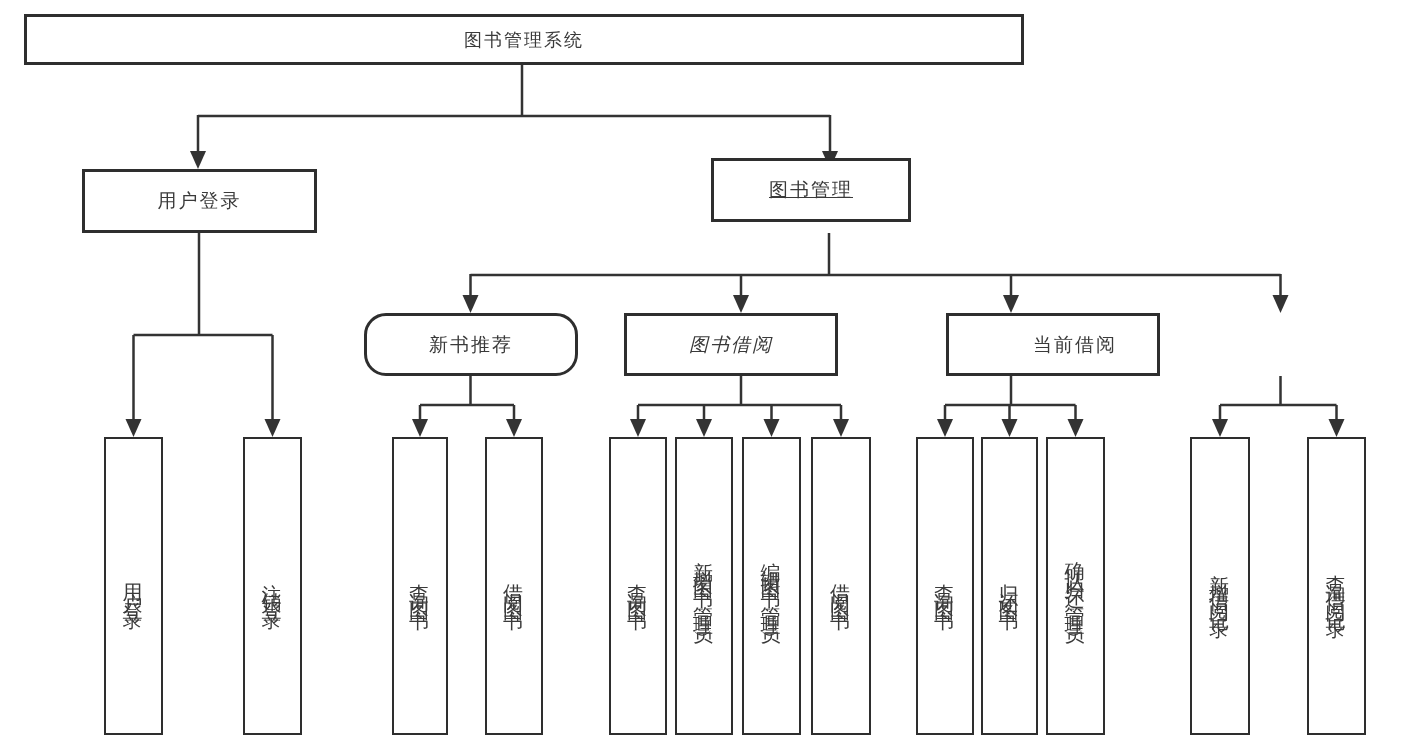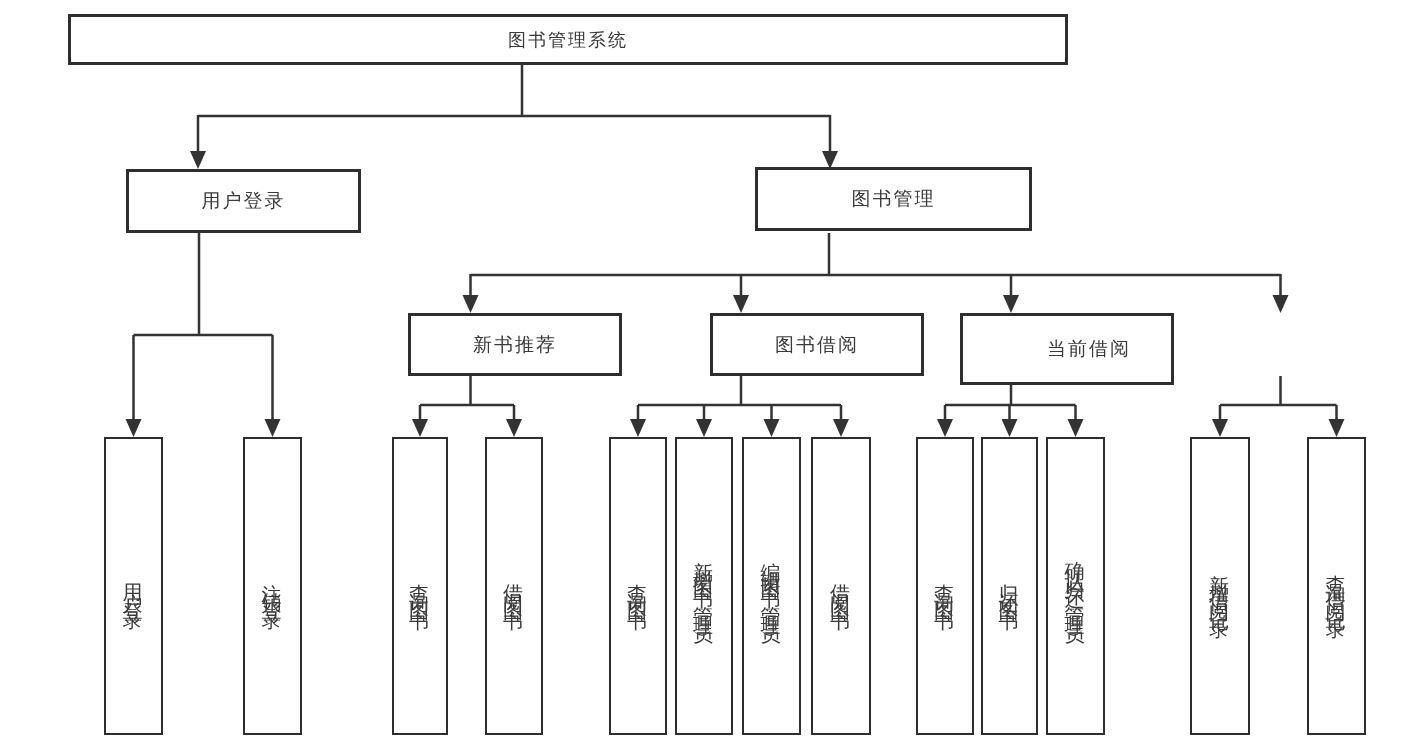--- a/index.html
+++ b/index.html
@@ -25,21 +25,20 @@
     border:3px solid var(--box-border);
     display:flex;
     align-items:center;
     justify-content:center;
     text-align:center;
     white-space:nowrap;
   }
   .box.h{
     font-size:19px;
     letter-spacing:2px;
-    margin-left:44px;
   }
   .box.root{font-size:18px;}
   .box.v{
     border-width:2.5px;
     writing-mode:vertical-rl;
     text-orientation:mixed;
     font-size:20px;
     letter-spacing:9px;
     white-space:normal;
   }
@@ -113,25 +112,25 @@
     <polygon points="937,419 953,419 945,437"></polygon>
     <polygon points="1001.5,419 1017.5,419 1009.5,437"></polygon>
     <polygon points="1067.5,419 1083.5,419 1075.5,437"></polygon>
     <polygon points="1212,419 1228,419 1220,437"></polygon>
     <polygon points="1328.5,419 1344.5,419 1336.5,437"></polygon>
   </svg>
 
   <div class="box h root" style="left:24px;top:14px;width:1000px;height:51px;">图书管理系统</div>
 
   <div class="box h" style="left:82px;top:169px;width:235px;height:64px;">用户登录</div>
-  <div class="box h" style="left:711px;top:167px;width:277px;height:64px;">图书管理</div>
+  <div class="box h" style="left:711px;top:158px;width:200px;height:64px;text-decoration:underline;">图书管理</div>
 
-  <div class="box h" style="left:364px;top:313px;width:214px;height:63px;">新书推荐</div>
-  <div class="box h" style="left:666px;top:313px;width:214px;height:63px;">图书借阅</div>
-  <div class="box h" style="left:916px;top:313px;width:214px;height:72px;padding-left:44px;">当前借阅</div>
+  <div class="box h" style="left:364px;top:313px;width:214px;height:63px;border-radius:22px;">新书推荐</div>
+  <div class="box h" style="left:624px;top:313px;width:214px;height:63px;font-style:italic;">图书借阅</div>
+  <div class="box h" style="left:946px;top:313px;width:214px;height:63px;padding-left:44px;">当前借阅</div>
 
   <div class="box v" style="left:104px;top:437px;width:59px;height:298px;">用户登录</div>
   <div class="box v" style="left:243px;top:437px;width:59px;height:298px;">注销登录</div>
 
   <div class="box v" style="left:392px;top:437px;width:56px;height:298px;">查询图书</div>
   <div class="box v" style="left:485px;top:437px;width:58px;height:298px;">借阅图书</div>
 
   <div class="box v" style="left:609px;top:437px;width:58px;height:298px;">查询图书</div>
   <div class="box v" style="left:675px;top:437px;width:58px;height:298px;">新增图书（管理员）</div>
   <div class="box v" style="left:742px;top:437px;width:59px;height:298px;">编辑图书（管理员）</div>

